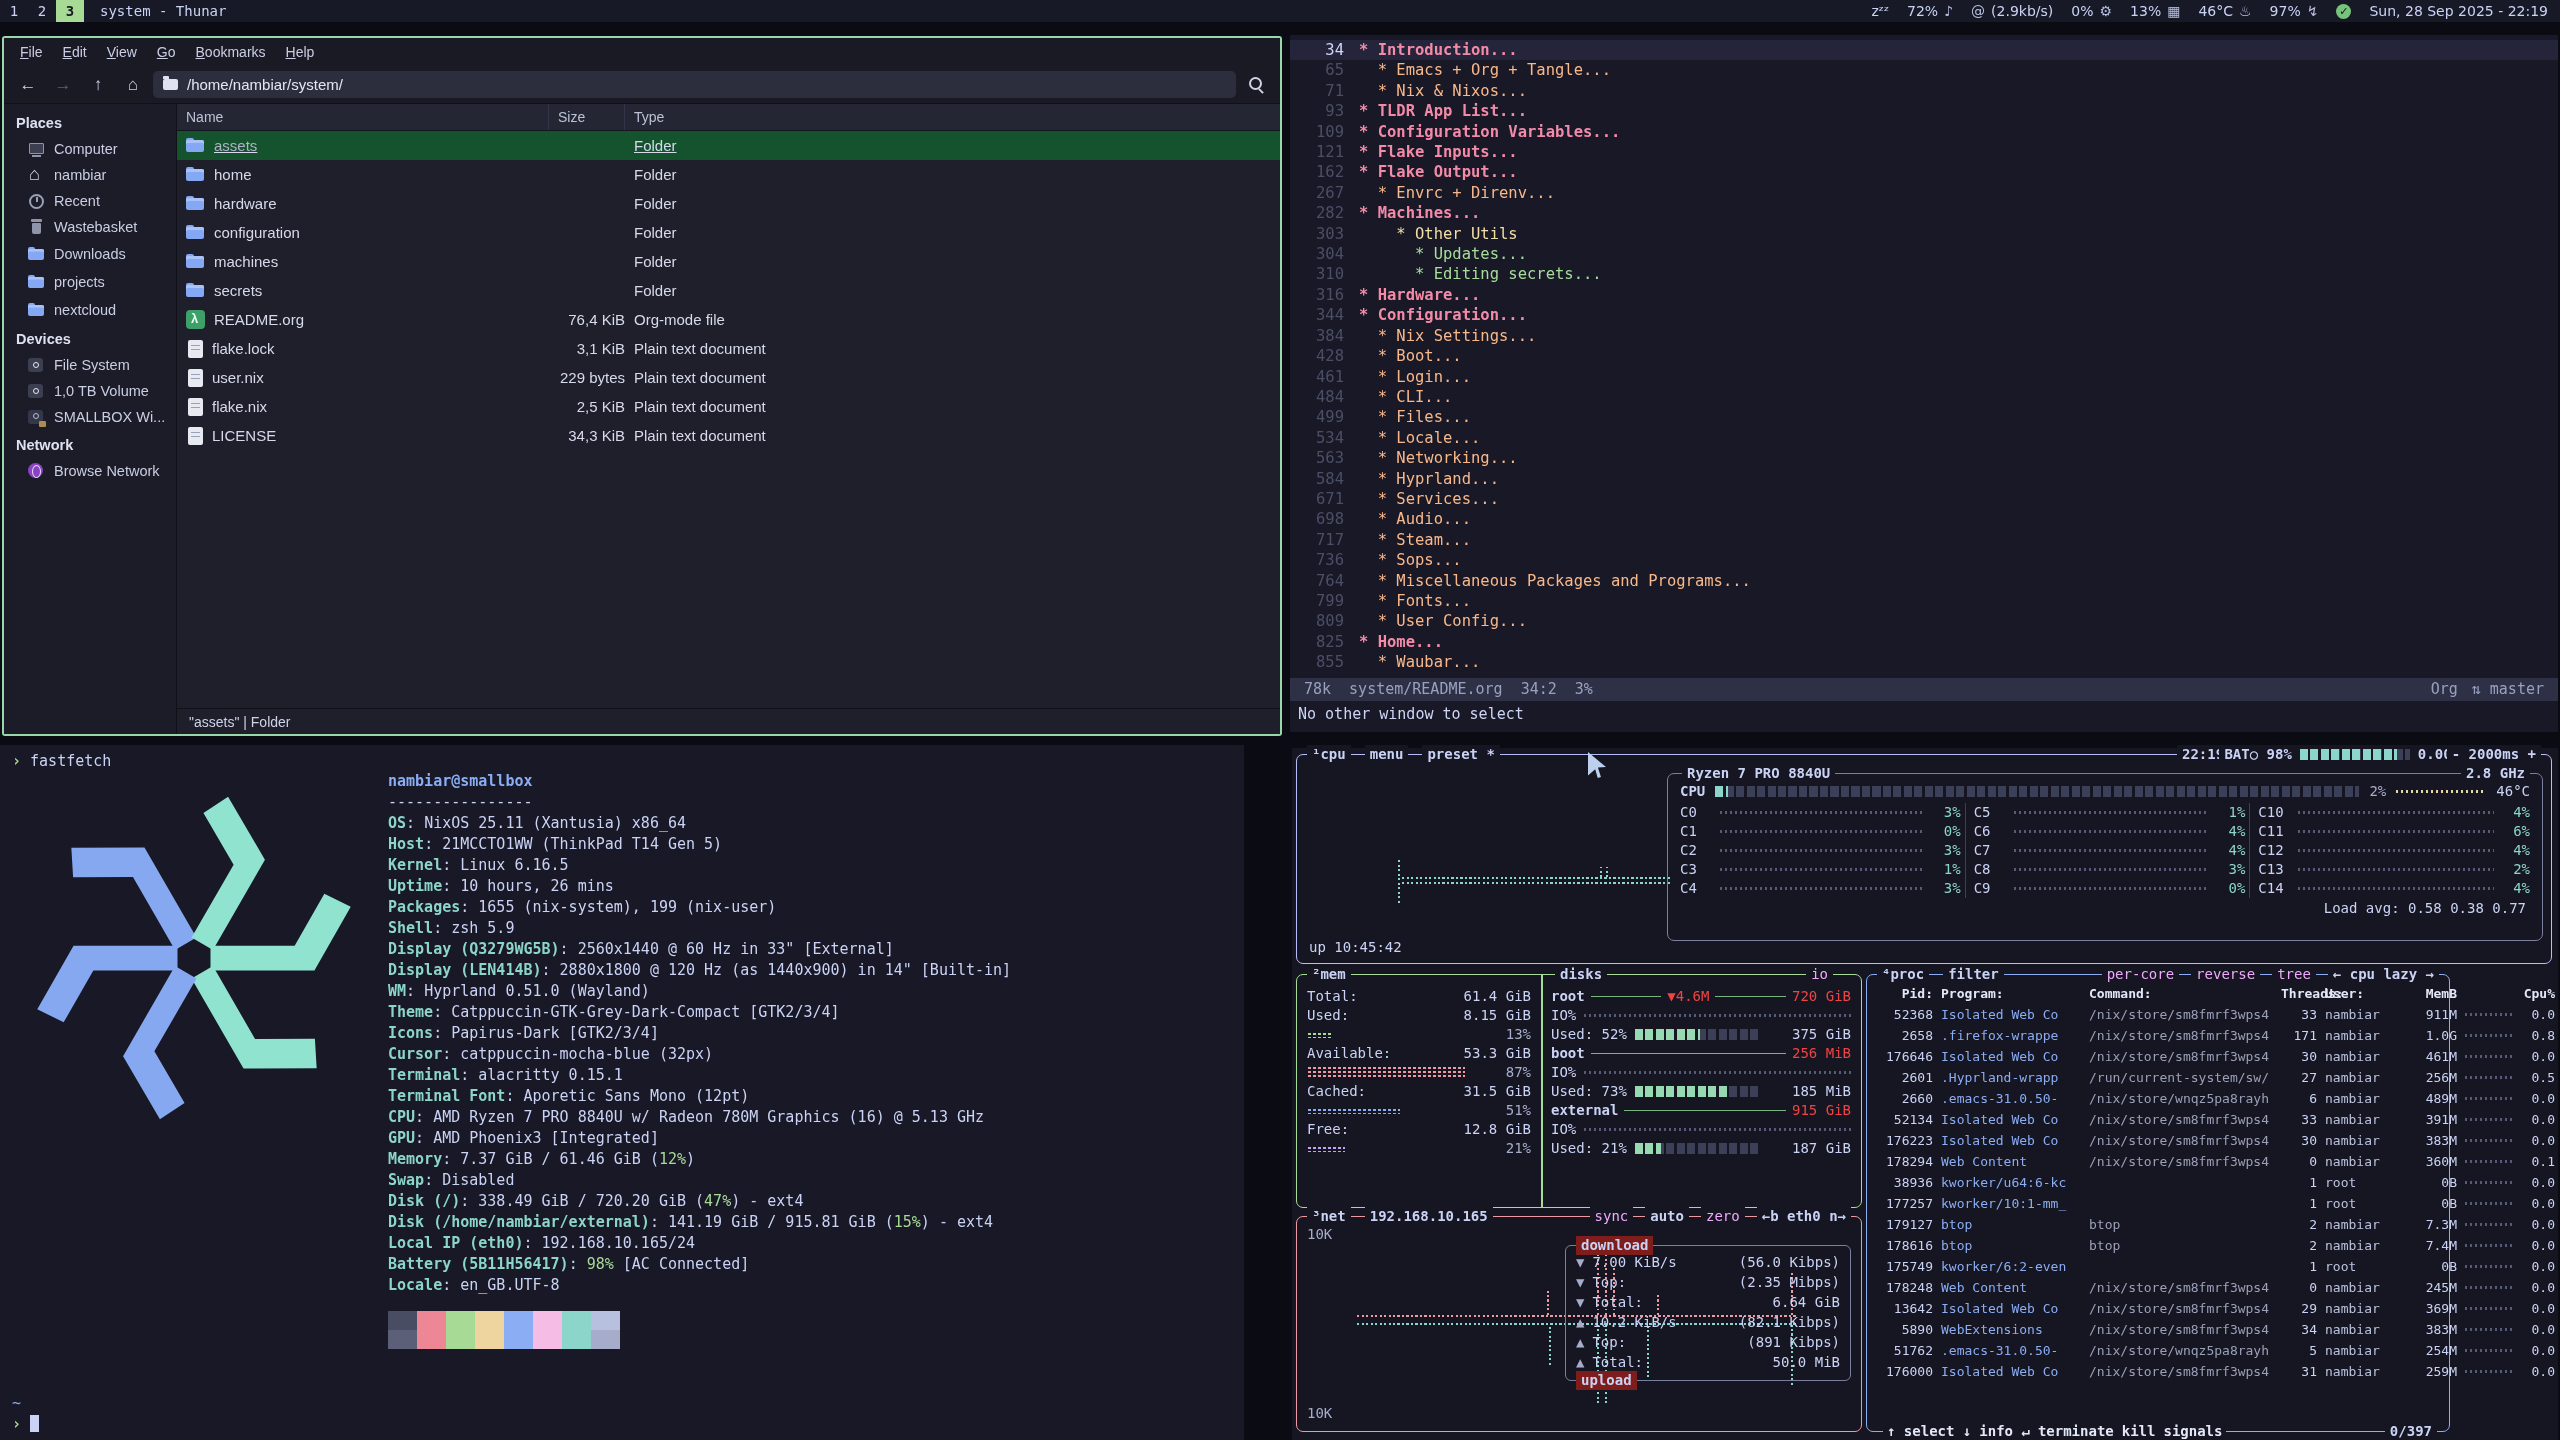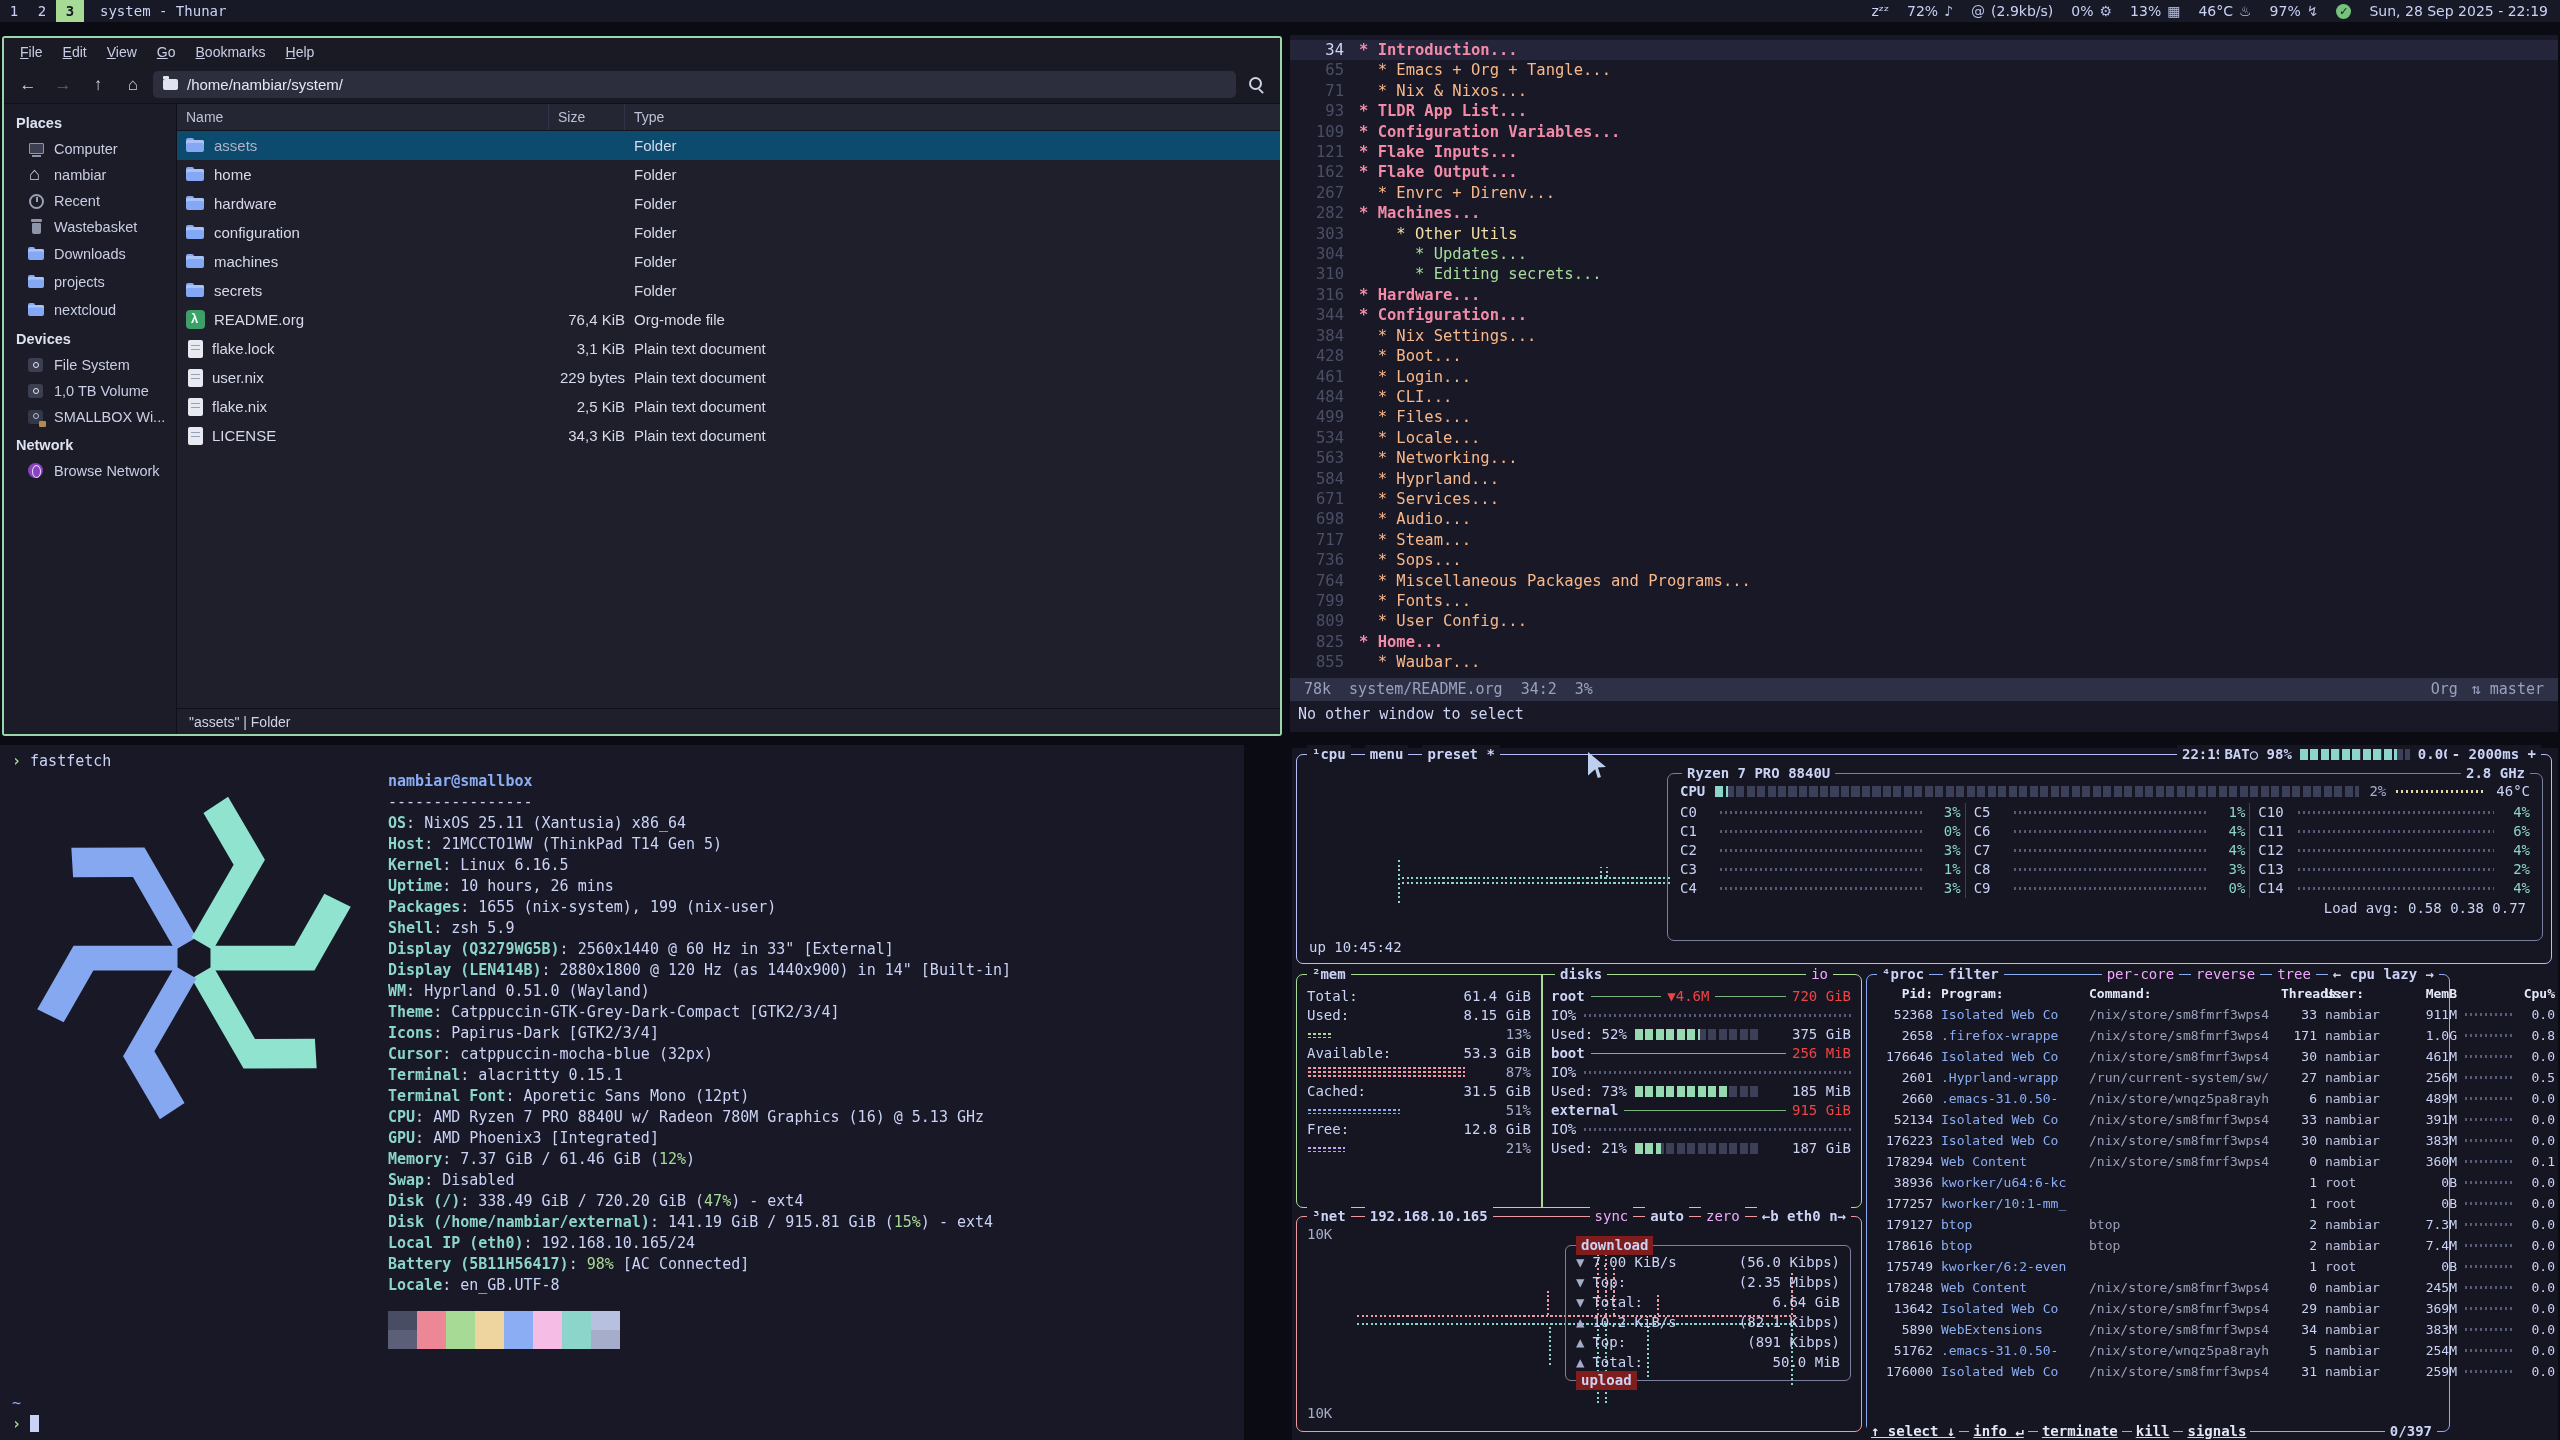--- a/index.html
+++ b/index.html
@@ -50,21 +50,21 @@
   .si-globe::before{content:"";position:absolute;left:0;top:0;width:15px;height:15px;background:#8a43c4;border-radius:50%;}
   .si-globe::after{content:"";position:absolute;left:4px;top:2px;width:7px;height:11px;border:1.5px solid #e8ddf5;border-radius:50%;}
   .main{flex:1;display:flex;flex-direction:column;background:#1e1f2b;min-width:0;}
   .cols{height:26px;display:flex;align-items:center;background:#242634;color:#bcc2d6;font-size:14px;border-bottom:1px solid #14151e;flex:none;}
   .col{padding-left:9px;box-sizing:border-box;border-right:1px solid #31334a;height:100%;display:flex;align-items:center;}
   .col.c0{width:372px;flex:none;}
   .col.c1{width:76px;flex:none;}
   .col.c2{flex:1;border-right:none;}
   .rows{flex:1;}
   .frow{height:29px;display:flex;align-items:center;font-size:15px;color:#d6daea;}
-  .frow.selected{background:#0c4a6e;}
+  .frow.selected{background:#14532d;text-decoration:underline;}
   .frow.selected .fname{color:#aeb3c7;}
   .cell-name{width:372px;flex:none;display:flex;align-items:center;gap:9px;padding-left:9px;box-sizing:border-box;}
   .cell-size{width:76px;flex:none;text-align:right;white-space:nowrap;}
   .cell-type{flex:1;padding-left:9px;}
   .fi{width:19px;height:19px;position:relative;flex:none;}
   .fi-folder::before{content:"";position:absolute;top:2px;left:0;width:8px;height:4px;background:#84a8f3;border-radius:2px 2px 0 0;}
   .fi-folder::after{content:"";position:absolute;top:4px;left:0;width:18px;height:12px;background:#84a8f3;border-radius:2px;box-shadow:inset 0 3px 0 #a9c3f8;}
   .fi-org{background:#3da068;border-radius:4px;}
   .fi-org::before{content:"λ";position:absolute;left:5px;top:1px;color:#eafff2;font-size:13px;font-weight:bold;}
   .fi-doc{width:15px;height:18px;margin-left:2px;background:#e8eaf2;border-radius:2px;position:relative;}
@@ -163,21 +163,21 @@
   .phead,.prow2{display:grid;grid-template-columns:60px 140px 184px 36px 76px 48px 48px 34px 10px;column-gap:8px;align-items:center;height:21px;padding:0 6px;font-size:13px;}
   .phead{font-weight:bold;color:#e3e8f8;margin-top:8px;}
   .pc-pid{text-align:right;}
   .pc-prog{color:#8aadf4;overflow:hidden;white-space:nowrap;}
   .pc-cmd{color:#9aa0b8;overflow:hidden;white-space:nowrap;}
   .pc-thr{text-align:right;}
   .pc-usr{color:#bac2de;}
   .pc-mem{text-align:right;}
   .pgraph{height:3px;background:repeating-linear-gradient(90deg,#565b78 0 2px,transparent 2px 5px);}
   .pc-cpu{text-align:right;}
-  .pfoot{position:absolute;bottom:-10px;left:0;display:flex;gap:10px;background:transparent;text-decoration:underline;}
+  .pfoot{position:absolute;bottom:-10px;left:16px;display:flex;gap:0;background:transparent;}
   .pkey{background:#161622;padding:0 4px;color:#a5adcb;white-space:nowrap;}
   .pkey b{color:#e3e8f8;}
   .pcount{position:absolute;bottom:-10px;right:12px;background:#161622;padding:0 5px;font-weight:bold;}
   
   .pointer{position:absolute;left:1588px;top:752px;width:18px;height:26px;background:#bcd0ee;clip-path:polygon(0 0,100% 58%,55% 60%,72% 96%,54% 100%,40% 66%,0 90%);}
 </style>
 </head>
 <body>
 
 <div class="screen">

